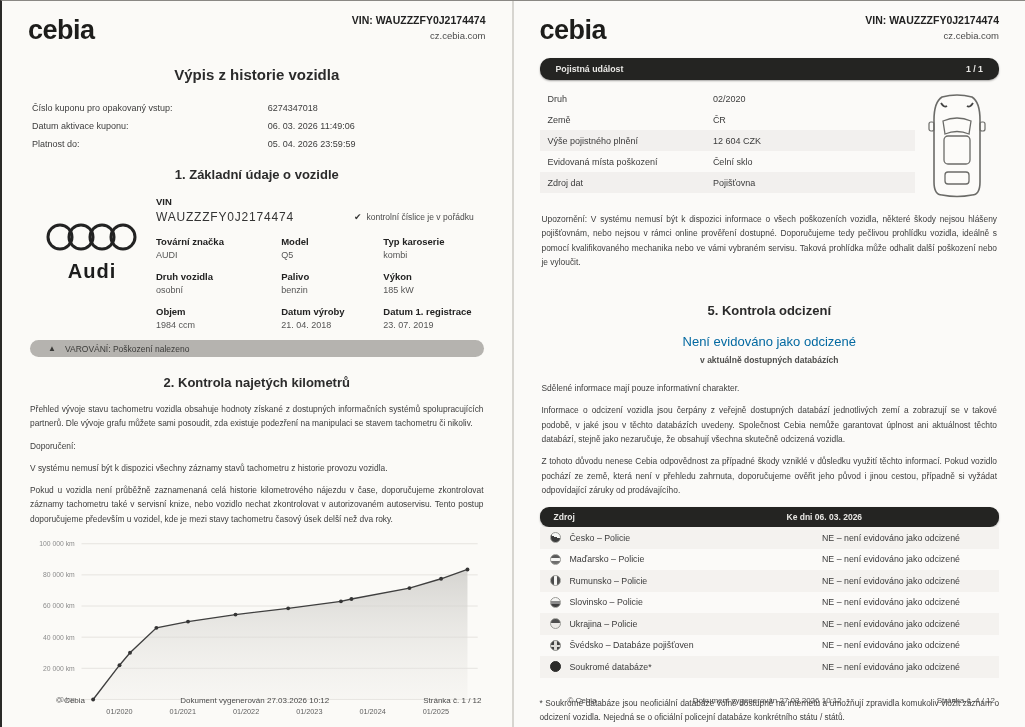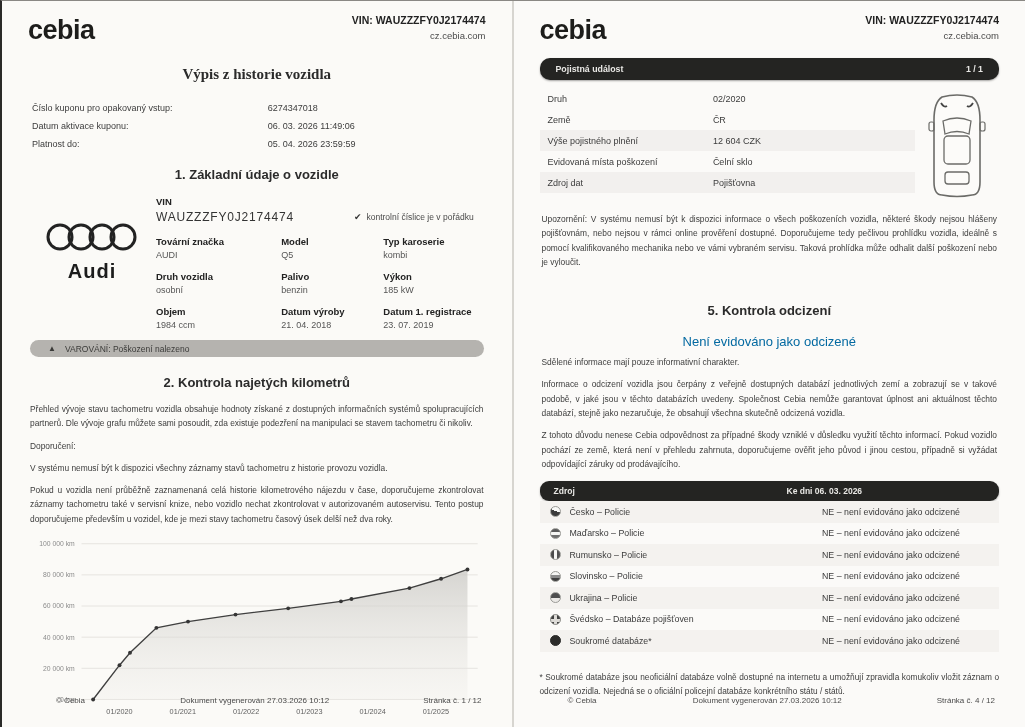--- a/index.html
+++ b/index.html
@@ -18,21 +18,21 @@
   .page.left{border-right:2px solid #d7d5d0;}
   .page.right{background:#fbfaf8;}
 
   
   .hdr{display:flex;justify-content:space-between;align-items:flex-start;margin-bottom:10px;}
   .logo{font-weight:bold;font-size:27px;letter-spacing:-.5px;color:#1d1d1b;line-height:1;padding-top:6px;}
   .hdr-right{text-align:right;line-height:1.5;padding-top:2px;}
   .hdr-vin{font-weight:bold;font-size:10.5px;color:#222;}
   .hdr-site{font-size:9.5px;color:#4a4a4a;}
 
-  .doc-title{text-align:center;font-size:15px;font-weight:bold;color:#2b2b2b;margin:22px 0 20px;font-family:Liberation Serif, serif;}
+  .doc-title{text-align:center;font-size:15px;font-weight:bold;color:#2b2b2b;margin:22px 0 20px;}
   .sec-title{text-align:center;font-size:13px;font-weight:bold;color:#2b2b2b;margin:18px 0 12px;}
 
   
   .kv-list{margin:0 0 6px 4px;}
   .kv-row{display:flex;font-size:9px;color:#3c3c3c;margin-bottom:8px;}
   .kv-row .k{width:52%;}
   .kv-row .v{width:48%;}
 
   
   .veh{display:flex;margin:14px 0 10px;}
@@ -327,20 +327,21 @@
           <rect x="3" y="28" width="5" height="9" rx="2" fill="none" stroke="#6b6b68" stroke-width="1.2"></rect>
           <rect x="54" y="28" width="5" height="9" rx="2" fill="none" stroke="#6b6b68" stroke-width="1.2"></rect>
         </svg>
       </div>
     </div>
 
     <p class="para" style="margin-top:14px;">Upozornění: V systému nemusí být k dispozici informace o všech poškozeních vozidla, některé škody nejsou hlášeny pojišťovnám, nebo nejsou v rámci online prověření dostupné. Doporučujeme tedy pečlivou prohlídku vozidla, ideálně s pomocí kvalifikovaného mechanika nebo ve vámi vybraném servisu. Taková prohlídka může odhalit další poškození nebo je vyloučit.</p>
 
     <div class="sec-title" style="margin-top:34px;">5. Kontrola odcizení</div>
     <div class="status-line">Není evidováno jako odcizené</div>
+    <div class="status-sub">v aktuálně dostupných databázích</div>
 
     <p class="para">Sdělené informace mají pouze informativní charakter.</p>
     <p class="para">Informace o odcizení vozidla jsou čerpány z veřejně dostupných databází jednotlivých zemí a zobrazují se v takové podobě, v jaké jsou v těchto databázích uvedeny. Společnost Cebia nemůže garantovat úplnost ani aktuálnost těchto databází, stejně jako nezaručuje, že obsahují všechna skutečně odcizená vozidla.</p>
     <p class="para">Z tohoto důvodu nenese Cebia odpovědnost za případné škody vzniklé v důsledku využití těchto informací. Pokud vozidlo pochází ze země, která není v přehledu zahrnuta, doporučujeme ověřit jeho původ i jinou cestou, případně si vyžádat odpovídající záruky od prodávajícího.</p>
 
     <div class="theft-head">
       <span class="c1">Zdroj</span>
       <span>Ke dni 06. 03. 2026</span>
     </div>
     <div>

